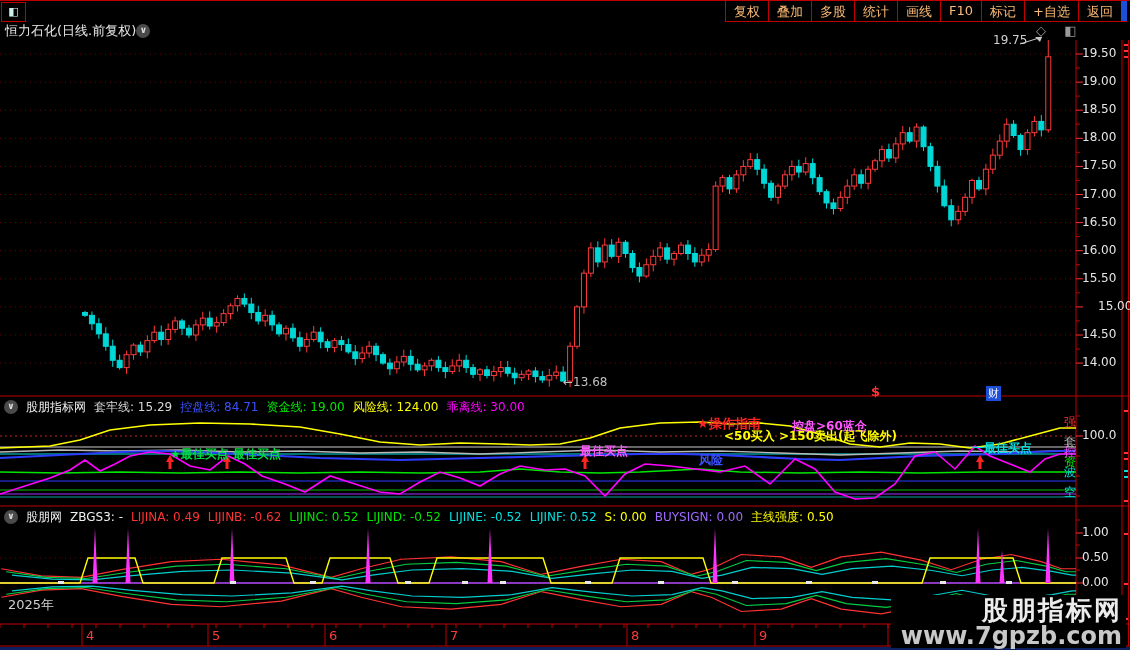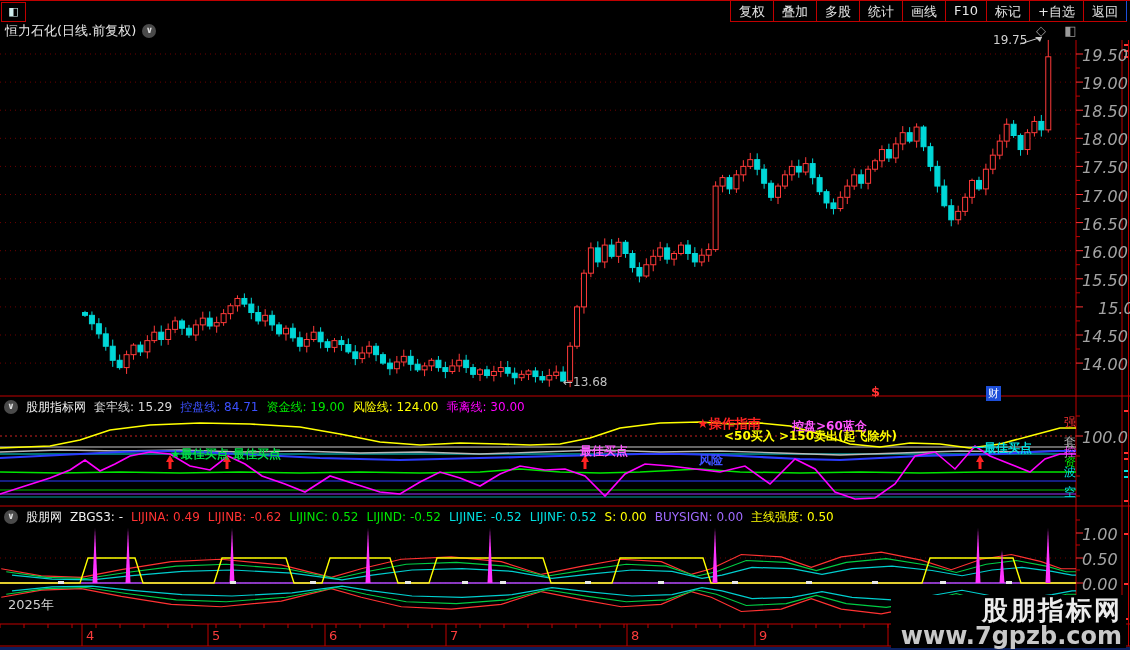--- a/index.html
+++ b/index.html
@@ -9,37 +9,37 @@
   
   #topbar{position:absolute;left:0;top:0;width:1130px;height:21px;background:#000;
           border-top:1px solid #c00000;box-sizing:border-box;z-index:3;}
   #win-icon{position:absolute;left:1px;top:1px;width:23px;height:18px;border:1px solid #c00000;
             color:#cfeeee;font-size:11px;line-height:17px;text-align:center;}
   #menu-left{position:absolute;left:32px;top:2px;display:flex;gap:15px;font-size:13px;
              color:#e8e8e8;white-space:nowrap;}
   .menu-item.active{color:#00ffff;}
   #menu-right{position:absolute;right:3px;top:0;display:flex;height:21px;box-sizing:border-box;
               border-bottom:1px solid #c00000;background:#000;}
-  .tool-item{border-left:1px solid #c00000;padding:2px 8px 0 8px;font-size:13px;color:#e5e5e5;}
-  .tool-item:last-child{border-right:1px solid #1d4ed8;}
+  .tool-item{border-left:1px solid #c00000;padding:2px 8px 0 8px;font-size:13px;color:#fdba74;}
+  .tool-item:last-child{border-right:6px solid #1d4ed8;}
   
   #titlebar{position:absolute;left:5px;top:22px;height:17px;display:flex;align-items:center;
-            gap:6px;font-size:13px;color:#e8e8e8;z-index:3;white-space:nowrap;}
+            font-size:13px;color:#e8e8e8;z-index:3;white-space:nowrap;}
   .chev-circle{display:inline-block;width:14px;height:14px;border-radius:50%;background:#4a4a4a;
                color:#ddd;font-size:9px;line-height:13px;text-align:center;font-weight:bold;}
   #title-icons{position:absolute;left:1036px;top:23px;color:#9a9a9a;font-size:13px;
                letter-spacing:7px;z-index:3;}
   
   .panel-header{position:absolute;left:4px;height:16px;display:flex;align-items:center;gap:8px;
                 font-size:12px;white-space:nowrap;z-index:3;}
   .ph-name{color:#f0f0f0;}
   .ph-field{font-weight:normal;}
   
-  .axlabel{position:absolute;left:1082px;width:44px;font-size:16px;color:#a3a3a3;z-index:2;
-           text-align:left;white-space:nowrap;font-style:italic;}
+  .axlabel{position:absolute;left:1082px;width:44px;font-size:12px;color:#e5e5e5;z-index:2;
+           text-align:left;white-space:nowrap;}
   .edge-label{position:absolute;left:1064px;width:12px;overflow:hidden;font-size:12px;z-index:2;}
   
   .anno{position:absolute;font-weight:bold;white-space:nowrap;z-index:3;}
   .plain{position:absolute;white-space:nowrap;z-index:3;}
   #cai-badge{position:absolute;left:986px;top:386px;background:#1d4ed8;color:#fff;
              font-size:11px;padding:0 2px;z-index:3;}
   
   #year-label{position:absolute;left:8px;top:596px;font-size:13px;color:#d0d0d0;z-index:3;}
   .month-label{position:absolute;top:628px;font-size:13px;color:#fa3c3c;z-index:3;}
   #navy-strip{position:absolute;left:0;top:647px;width:1130px;height:3px;background:#0b1f5e;z-index:3;}

